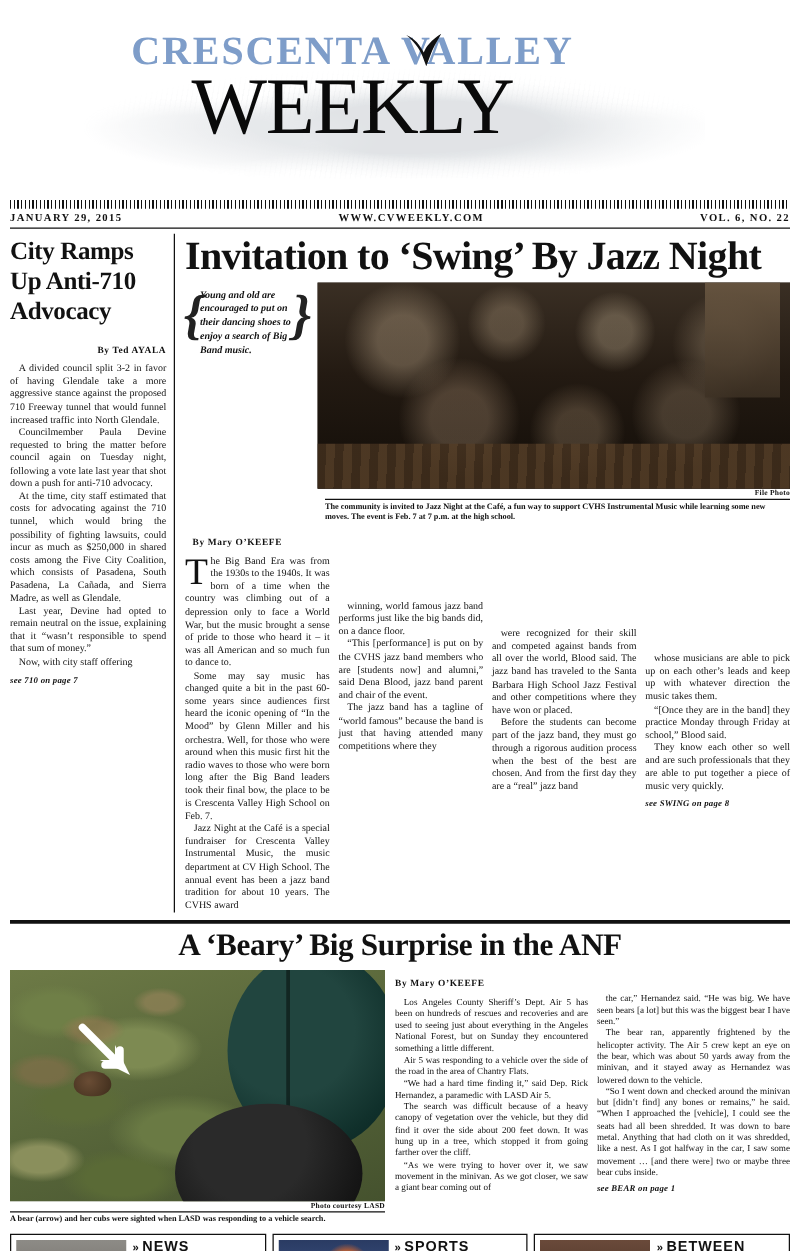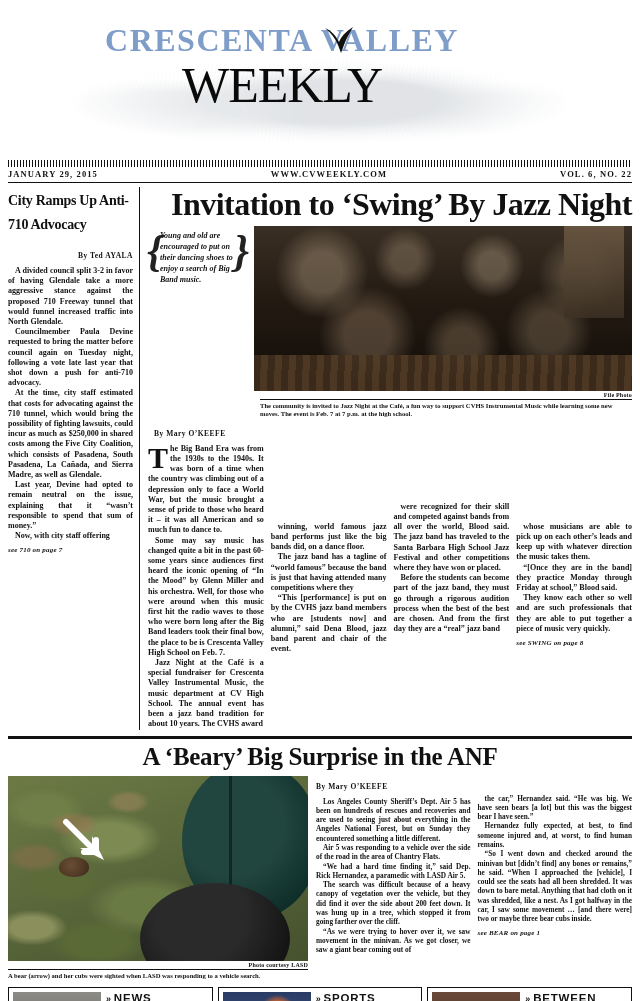--- a/index.html
+++ b/index.html
@@ -36,21 +36,21 @@
     color:#7e9dc9;
     z-index:3;
   }
   .mast-bird {
     position:absolute; left:322px; top:24px; z-index:4;
   }
   .mast-line2 {
     position:absolute; left:0; right:0; top:46px;
     text-align:center;
     font-family:"Liberation Serif", serif;
-    font-size:50px;
+    font-size:64px;
     line-height:78px;
     letter-spacing:-1px;
     color:#0a0a0a;
     z-index:3;
   }
   .mast-line3 {
     position:absolute; left:0; right:0; top:134px;
     text-align:center;
     font-family:"Liberation Serif", serif;
     font-weight:bold;
@@ -75,39 +75,39 @@
     border-bottom:1.5px solid #111;
   }
 
   
   .page { padding:0 8px; }
   .toprow { display:flex; margin-top:4px; }
 
   .leftcol { width:132px; padding-right:6px; border-right:1.5px solid #111; }
   .lede-head {
     font-family:"Liberation Serif", serif;
-    font-size:14px; line-height:24px; letter-spacing:-.3px;
+    font-size:20px; line-height:24px; letter-spacing:-.3px;
     margin:2px 0 14px 0;
   }
   .byline {
     text-align:right; font-weight:bold; font-size:7.5px;
     letter-spacing:.5px; margin:6px 0 6px 0;
   }
   .bodytext { font-size:8px; line-height:10.2px; text-align:justify; }
-  .bodytext p { margin:0; text-indent:7px;font-weight:bold; }
+  .bodytext p { margin:0; text-indent:7px; }
   .jump {
     text-align:left; font-style:italic; font-weight:bold;
     font-size:7px; margin-top:5px; letter-spacing:.2px;
   }
 
   .midcol { flex:1; padding-left:8px; }
   .main-head {
     font-family:"Liberation Serif", serif;
     font-size:32px; line-height:34px; letter-spacing:-.5px;
-    margin:0 0 5px 0; white-space:nowrap;text-align:right;
+    margin:0 0 5px 0; white-space:nowrap;
   }
 
   .teaser-photo-row { display:flex; gap:6px; }
   .pullquote {
     width:100px; flex:none; position:relative;
     padding:4px 12px 4px 12px;
     font-style:italic; font-weight:bold;
     font-size:8px; line-height:11px;
   }
   .brace { position:absolute; top:0; font-size:44px; line-height:52px; color:#222; font-family:"Liberation Serif",serif; }
@@ -317,24 +317,24 @@
       <div class="cols3">
         <div>
           <div class="byline" style="text-align:left;padding-left:6px;">By Mary O’KEEFE</div>
           <div class="bodytext">
             <p style="text-indent:0;"><span style="float:left;font-size:30px;line-height:25px;padding:1px 2px 0 0;font-family:'Liberation Serif',serif;">T</span><span>he Big Band Era was from the 1930s to the 1940s. It was born of a time when the country was climbing out of a depression only to face a World War, but the music brought a sense of pride to those who heard it – it was all American and so much fun to dance to.</span></p>
             <p>Some may say music has changed quite a bit in the past 60-some years since audiences first heard the iconic opening of “In the Mood” by Glenn Miller and his orchestra. Well, for those who were around when this music first hit the radio waves to those who were born long after the Big Band leaders took their final bow, the place to be is Crescenta Valley High School on Feb. 7.</p>
             <p>Jazz Night at the Café is a special fundraiser for Crescenta Valley Instrumental Music, the music department at CV High School. The annual event has been a jazz band tradition for about 10 years. The CVHS award</p>
           </div>
         </div>
         <div>
-          <div class="bodytext" style="margin-top:99px;">
+          <div class="bodytext" style="margin-top:57px;">
             <p>winning, world famous jazz band performs just like the big bands did, on a dance floor.</p>
+            <p>“This [performance] is put on by the CVHS jazz band members who are [students now] and alumni,” said Dena Blood, jazz band parent and chair of the event.</p>
             <p>The jazz band has a tagline of “world famous” because the band is just that having attended many competitions where they</p>
-            <p>“This [performance] is put on by the CVHS jazz band members who are [students now] and alumni,” said Dena Blood, jazz band parent and chair of the event.</p>
           </div>
         </div>
         <div>
           <div class="bodytext" style="margin-top:79px;">
             <p>were recognized for their skill and competed against bands from all over the world, Blood said. The jazz band has traveled to the Santa Barbara High School Jazz Festival and other competitions where they have won or placed.</p>
             <p>Before the students can become part of the jazz band, they must go through a rigorous audition process when the best of the best are chosen. And from the first day they are a “real” jazz band</p>
           </div>
         </div>
         <div>
           <div class="bodytext" style="margin-top:99px;">
@@ -377,21 +377,21 @@
           <p>Los Angeles County Sheriff’s Dept. Air 5 has been on hundreds of rescues and recoveries and are used to seeing just about everything in the Angeles National Forest, but on Sunday they encountered something a little different.</p>
           <p>Air 5 was responding to a vehicle over the side of the road in the area of Chantry Flats.</p>
           <p>“We had a hard time finding it,” said Dep. Rick Hernandez, a paramedic with LASD Air 5.</p>
           <p>The search was difficult because of a heavy canopy of vegetation over the vehicle, but they did find it over the side about 200 feet down. It was hung up in a tree, which stopped it from going farther over the cliff.</p>
           <p>“As we were trying to hover over it, we saw movement in the minivan. As we got closer, we saw a giant bear coming out of</p>
         </div>
       </div>
       <div>
         <div class="bodytext" style="font-size:7.3px;line-height:9.3px;margin-top:18px;">
           <p>the car,” Hernandez said. “He was big. We have seen bears [a lot] but this was the biggest bear I have seen.”</p>
-          <p>Hernandez fully expected, at best, to find someone injured and, at worst, to find human remains.</p>
+          <p>The bear ran, apparently frightened by the helicopter activity. The Air 5 crew kept an eye on the bear, which was about 50 yards away from the minivan, and it stayed away as Hernandez was lowered down to the vehicle.</p>
           <p>“So I went down and checked around the minivan but [didn’t find] any bones or remains,” he said. “When I approached the [vehicle], I could see the seats had all been shredded. It was down to bare metal. Anything that had cloth on it was shredded, like a nest. As I got halfway in the car, I saw some movement … [and there were] two or maybe three bear cubs inside.</p>
         </div>
         <div class="jump">see BEAR on page 1</div>
       </div>
     </div>
   </div>
 
   <div class="promos">
 
     <div class="promo">

